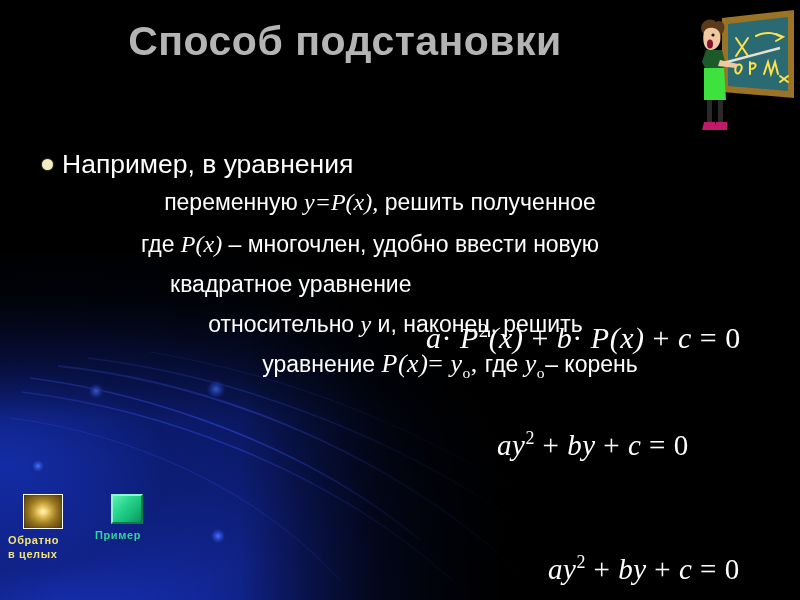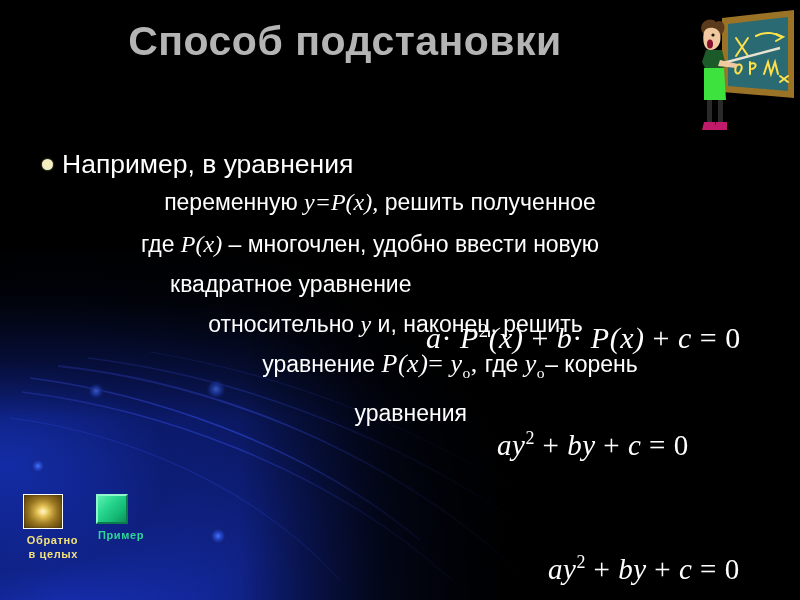--- a/index.html
+++ b/index.html
@@ -184,25 +184,25 @@
   #eq-quad2 {
     position: absolute;
     left: 548px;
     top: 552px;
     font-size: 29px;
   }
 
   
   .nav-btn {
     position: absolute;
-    text-align: right;
+    text-align: left;
     cursor: pointer;
   }
   #btn-back { left: 8px; top: 494px; width: 70px; }
-  #btn-example { left: 80px; top: 494px; width: 64px; }
+  #btn-example { left: 95px; top: 494px; width: 64px; }
 
   .btn-icon-gold {
     width: 38px;
     height: 33px;
     margin: 0 auto;
     border: 1px solid #ffffff;
     background:
       radial-gradient(ellipse at 50% 50%, #fff6c4 0%, #e8c65a 22%, #b8902a 55%, #7a5c12 100%),
       #8a6a1c;
     position: relative;
@@ -333,24 +333,20 @@
     <div class="cline para-line" style="padding-left:100px;">
       <span>уравнение</span>
       <span class="eq" style="font-size:26px;">
         <span>P(x)</span><span class="up">=</span>
         <span>y</span><sub style="font-style:normal;font-size:0.6em;">o</sub><span class="up">,</span>
       </span>
       <span>где</span>
       <span class="eq" style="font-size:26px;"><span>y</span><sub style="font-style:normal;font-size:0.6em;">o</sub></span><span>– корень</span>
     </div>
 
-    <div class="cline para-line" style="padding-left:248px;">
-      <span>уравнения</span>
-      <span style="display:inline-block;width:220px;"></span>
-    </div>
   </div>
 
   <div class="eq" id="eq-main">
     <span>a</span><span class="op">·</span>
     <span>P</span><sup>2</sup><span>(x)</span>
     <span class="op">+</span>
     <span>b</span><span class="op">·</span>
     <span>P</span><span>(x)</span>
     <span class="op">+</span>
     <span>c</span>

